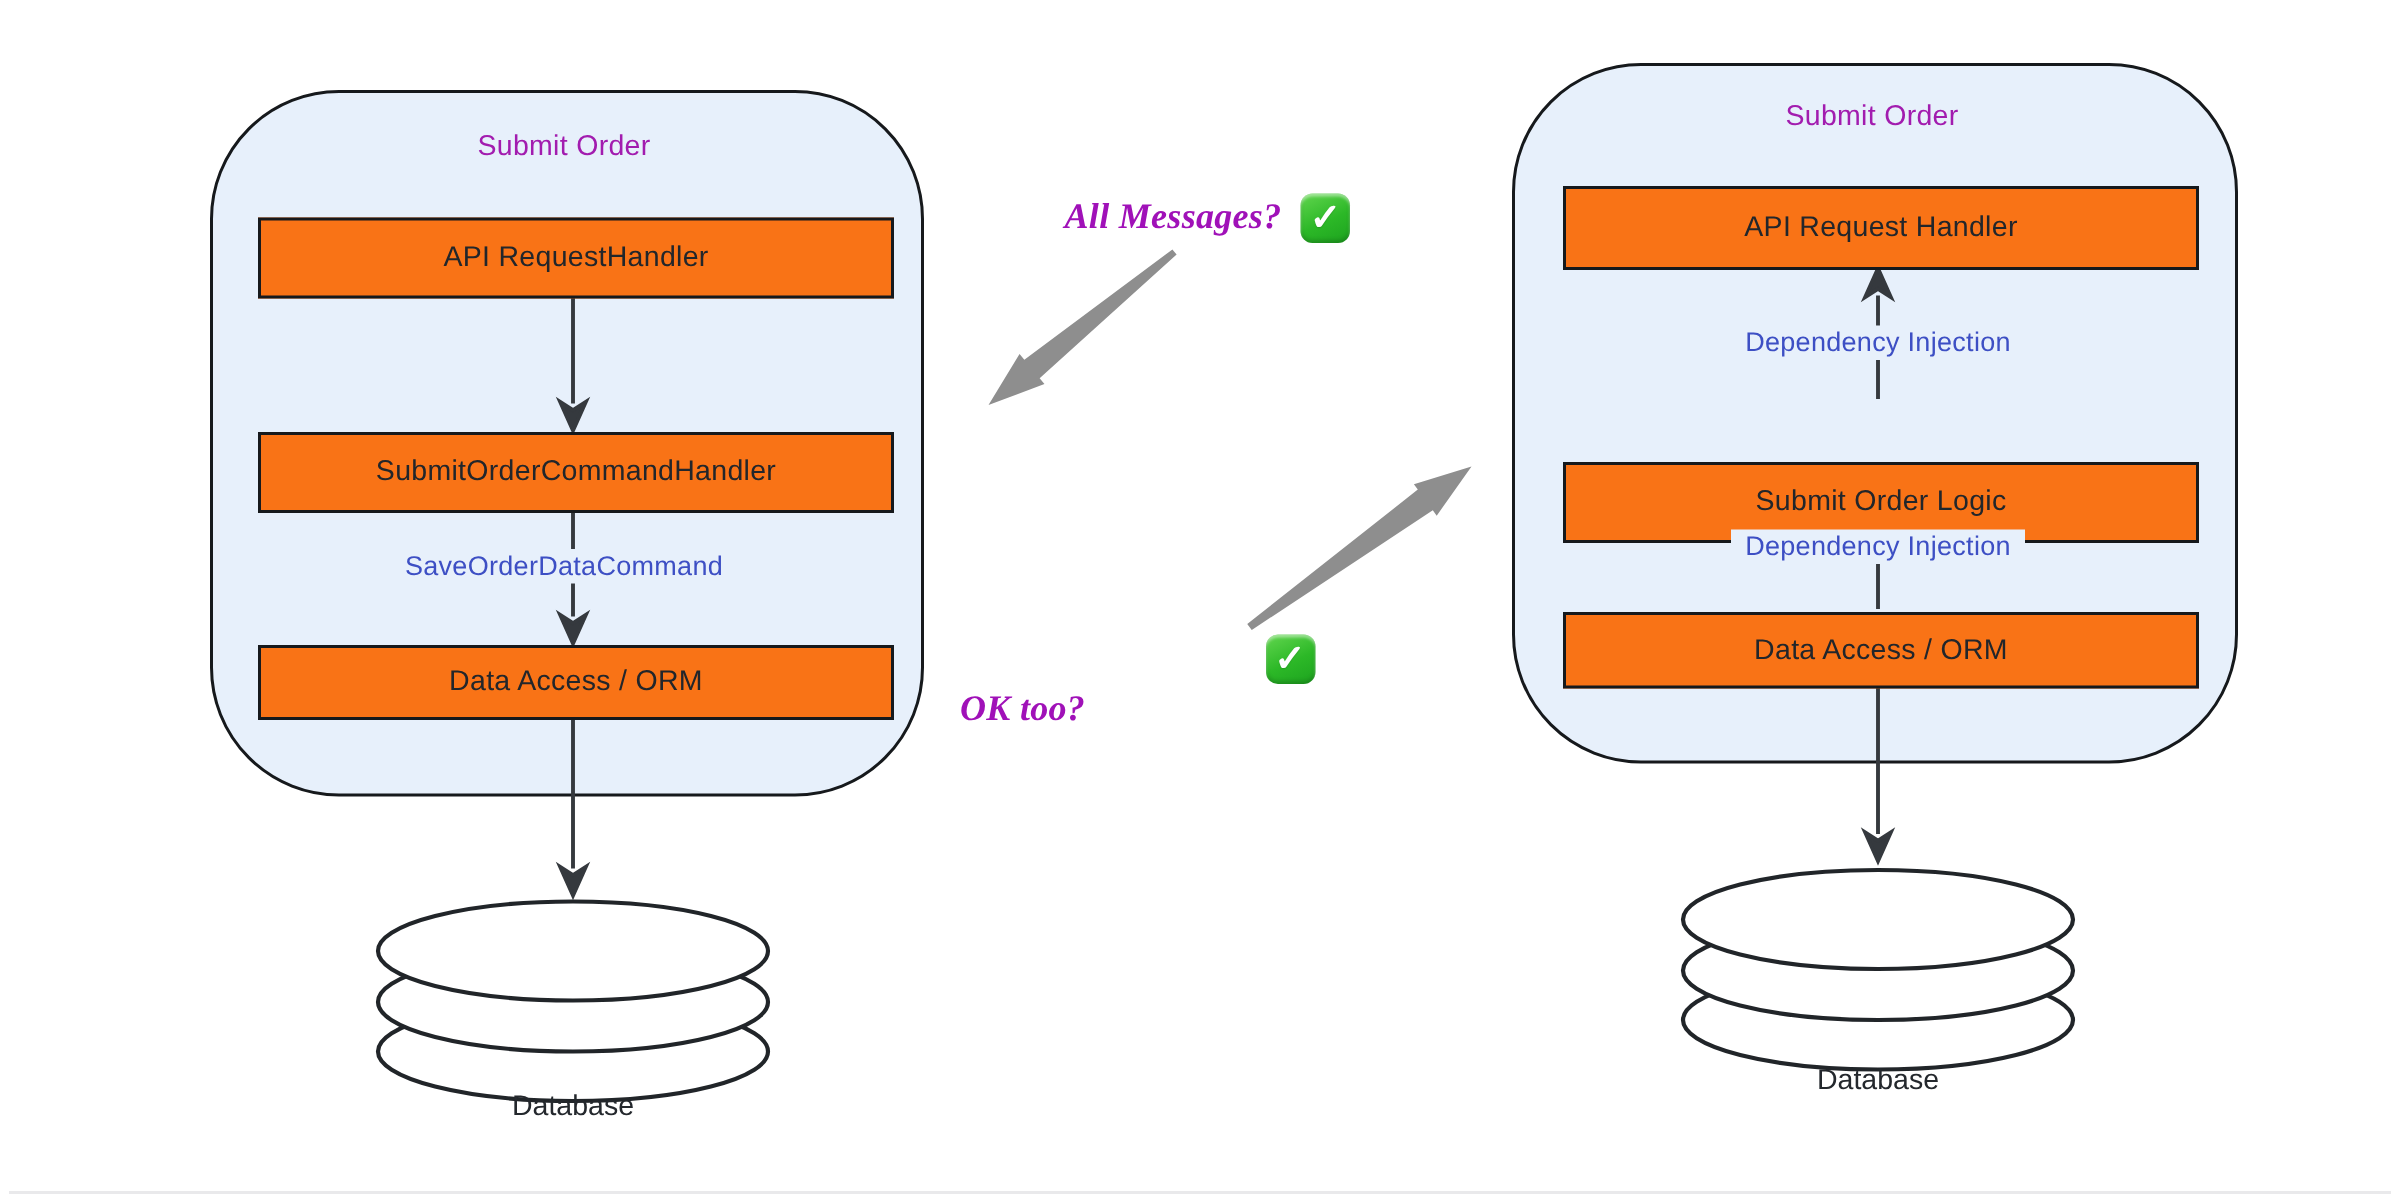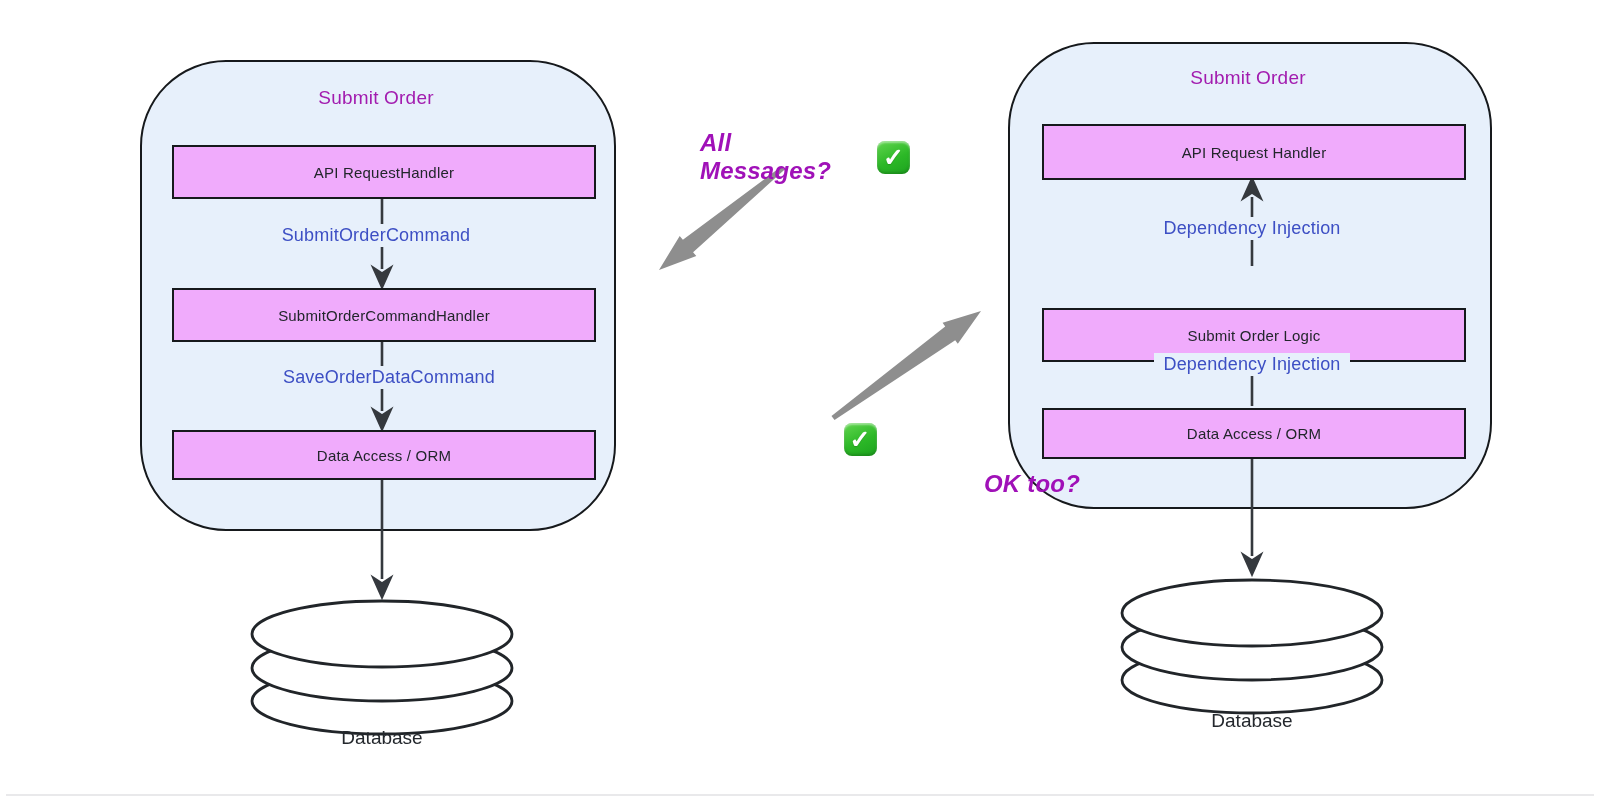--- a/index.html
+++ b/index.html
@@ -5,45 +5,45 @@
   html,body{margin:0;padding:0;background:#ffffff;}
   .canvas{
     position:relative;width:1600px;height:800px;background:#ffffff;overflow:hidden;
     font-family:"Liberation Sans",sans-serif;color:#1d2126;
   }
   .svg-layer{position:absolute;left:0;top:0;width:1600px;height:800px;pointer-events:none;z-index:2;}
   .container{
     position:absolute;background:#E7F0FB;border:2.5px solid #16191c;border-radius:86px;z-index:1;
   }
   .box{
-    position:absolute;background:#f0abfc;border:2.3px solid #16191c;z-index:3;
+    position:absolute;background:#f97316;border:2.3px solid #16191c;z-index:3;
     display:flex;align-items:center;justify-content:center;
-    font-size:15px;color:#22262b;letter-spacing:0.2px;
+    font-size:19px;color:#22262b;letter-spacing:0.2px;
   }
   .ctitle{
     position:absolute;z-index:3;text-align:center;font-size:19px;color:#a21caf;letter-spacing:0.2px;
   }
   .msg-row{position:absolute;z-index:3;display:flex;justify-content:center;}
   .msg{
     background:#E7F0FB;padding:1px 9px;font-size:18px;color:#3D4FC4;letter-spacing:0.2px;white-space:nowrap;
   }
   .db-label{position:absolute;z-index:3;text-align:center;font-size:19px;color:#24282d;}
   .annotation{
-    position:absolute;z-index:3;color:#A011B8;font-size:24px;font-style:italic;font-weight:600;letter-spacing:0.2px;
+    position:absolute;z-index:3;color:#A011B8;font-size:24px;font-style:italic;font-weight:600;letter-spacing:0.2px;font-family:Liberation Serif, serif;
   }
   .anno-row{display:flex;align-items:center;justify-content:center;gap:13px;}
   .check-badge{
     width:33px;height:33px;border-radius:8px;flex:0 0 33px;
     background:linear-gradient(155deg,#62d64f 0%,#2cb827 55%,#1da31f 100%);
     box-shadow:inset 0 2px 2px rgba(255,255,255,0.45), inset 0 -2px 3px rgba(0,0,0,0.18);
     display:flex;align-items:center;justify-content:center;
     color:#ffffff;font-size:25px;font-weight:bold;font-style:normal;line-height:1;
     text-shadow:0 1px 1px rgba(0,0,0,0.15);
   }
-  .anno-line2{display:block;text-align:right;margin-top:14px;}
+  .anno-line2{display:block;text-align:left;margin-top:4px;}
   .bottom-edge{position:absolute;left:6px;top:794px;width:1588px;height:1.5px;background:#e9e9eb;z-index:1;}
 </style>
 </head>
 <body>
 
 <div class="canvas">
 
   <div class="container" style="left:140px;top:60px;width:472px;height:467px;"></div>
   <div class="container" style="left:1008px;top:42px;width:480px;height:463px;"></div>
 
@@ -80,27 +80,24 @@
     </g>
 
     <polygon fill="#8e8e8e" points="781.6,166.3 682.9,239.8 679.7,236 659,270 696.3,256 693.1,252.2 784.4,169.7"></polygon>
     <polygon fill="#8e8e8e" points="831.5,416 945.2,326.4 942.6,322.8 981,311 957.8,343.8 955.2,340.2 834.5,420"></polygon>
   </svg>
 
   <div class="ctitle" style="left:140px;top:87px;width:472px;">Submit Order</div>
 
   <div class="box" style="left:172px;top:145px;width:420px;height:50px;text-align:right;">API RequestHandler</div>
 
-  <div class="msg-row" style="left:140px;top:224px;width:472px;">
-    <span class="msg">SubmitOrderCommand</span>
-  </div>
 
   <div class="box" style="left:172px;top:288px;width:420px;height:50px;">SubmitOrderCommandHandler</div>
 
-  <div class="msg-row" style="left:153px;top:366px;width:472px;align-items:center;">
+  <div class="msg-row" style="left:140px;top:366px;width:472px;align-items:center;">
     <span class="msg">SaveOrderDataCommand</span>
   </div>
 
   <div class="box" style="left:172px;top:430px;width:420px;height:46px;">Data Access / ORM</div>
 
   <div class="db-label" style="left:282px;top:727px;width:200px;">Database</div>
 
   <div class="ctitle" style="left:1008px;top:67px;width:480px;">Submit Order</div>
 
   <div class="box" style="left:1042px;top:124px;width:420px;height:52px;">API Request Handler</div>

